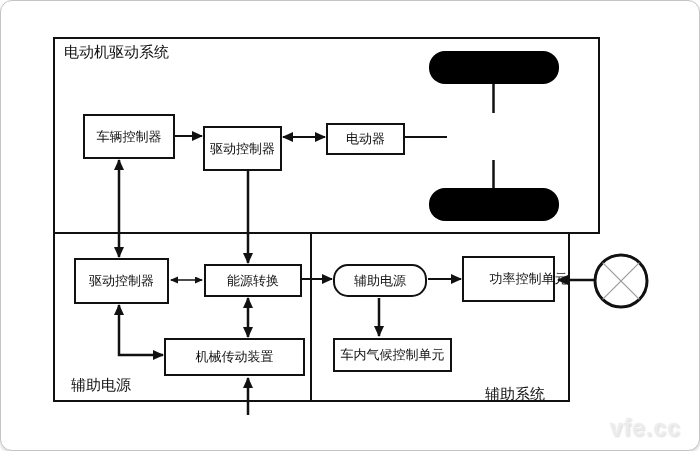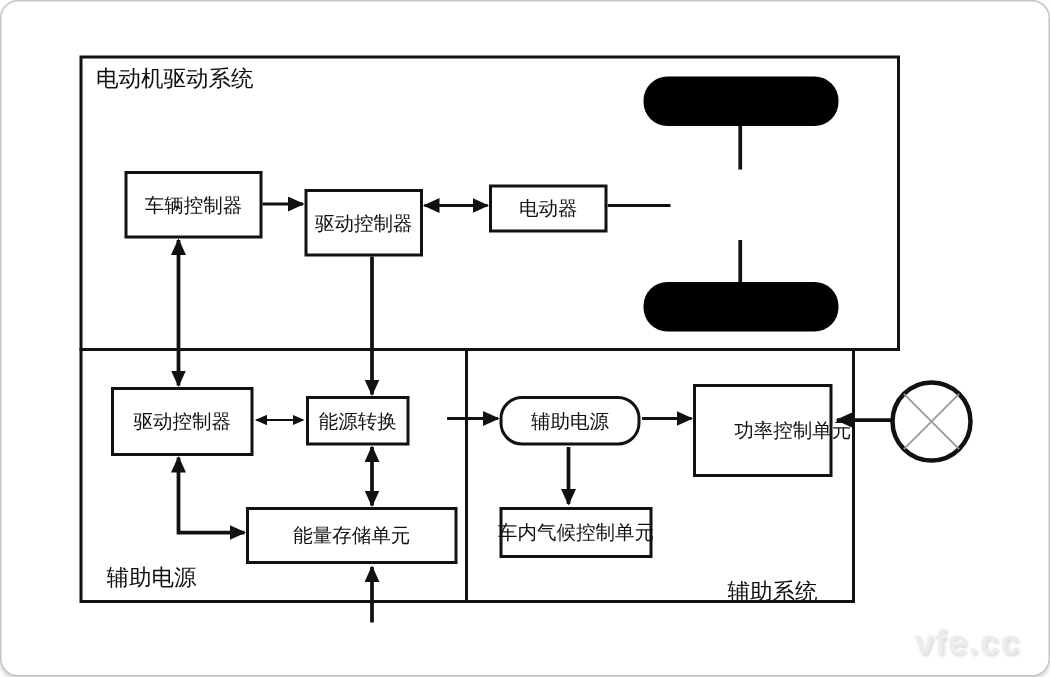--- a/index.html
+++ b/index.html
@@ -72,20 +72,20 @@
       <circle cx="620" cy="280" r="26" fill="#fff" stroke="#111" stroke-width="3"></circle>
       <line x1="601.6" y1="261.6" x2="638.4" y2="298.4" stroke="#999" stroke-width="1.2"></line>
       <line x1="638.4" y1="261.6" x2="601.6" y2="298.4" stroke="#999" stroke-width="1.2"></line>
     </g>
   </svg>
 
   <div class="node" style="left:82px;top:113px;width:92px;height:45px;">车辆控制器</div>
   <div class="node" style="left:202px;top:113px;width:79px;height:45px;margin-top:12px;">驱动控制器</div>
   <div class="node" style="left:325px;top:122px;width:79px;height:32px;">电动器</div>
   <div class="node" style="left:73px;top:257px;width:95px;height:46px;">驱动控制器</div>
-  <div class="node" style="left:203px;top:263px;width:69px;height:33px;text-align:right;">能源转换</div>
-  <div class="node" style="left:163px;top:337px;width:141px;height:38px;">能量存储单元</div>
+  <div class="node" style="left:203px;top:263px;width:98px;height:33px;text-align:right;">能源转换</div>
+  <div class="node" style="left:163px;top:337px;width:141px;height:38px;">机械传动装置</div>
   <div class="node" style="left:332px;top:263px;width:94px;height:33px;border-radius:15px;">辅助电源</div>
-  <div class="node" style="left:461px;top:255px;width:93px;height:62px;padding-left:40px;">功率控制单元</div>
-  <div class="node" style="left:332px;top:337px;width:102px;height:34px;">车内气候控制单元</div>
+  <div class="node" style="left:461px;top:255px;width:93px;height:46px;padding-left:40px;">功率控制单元</div>
+  <div class="node" style="left:332px;top:337px;width:119px;height:34px;">车内气候控制单元</div>
 
   <div class="watermark">vfe.cc</div>
 </div>
 
 </body></html>

